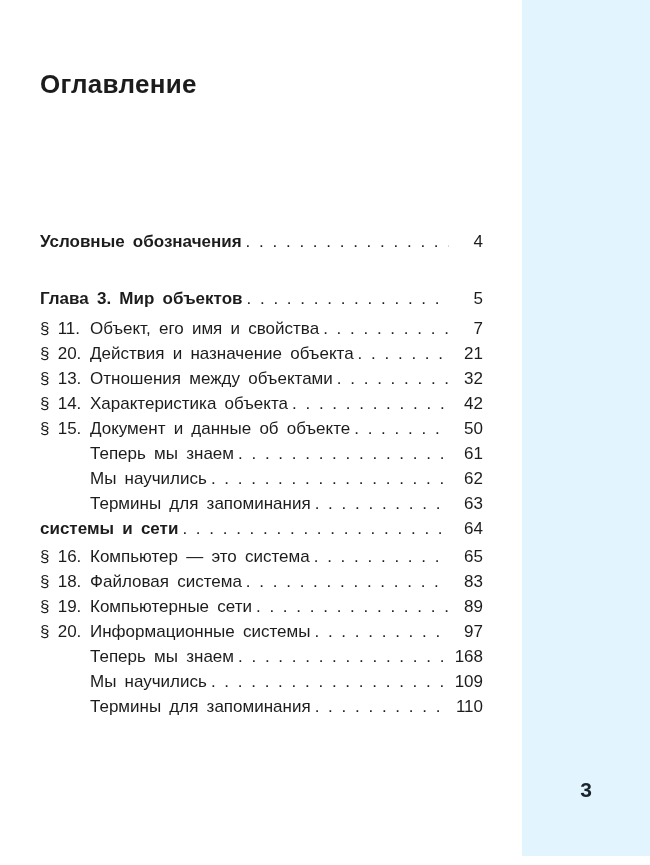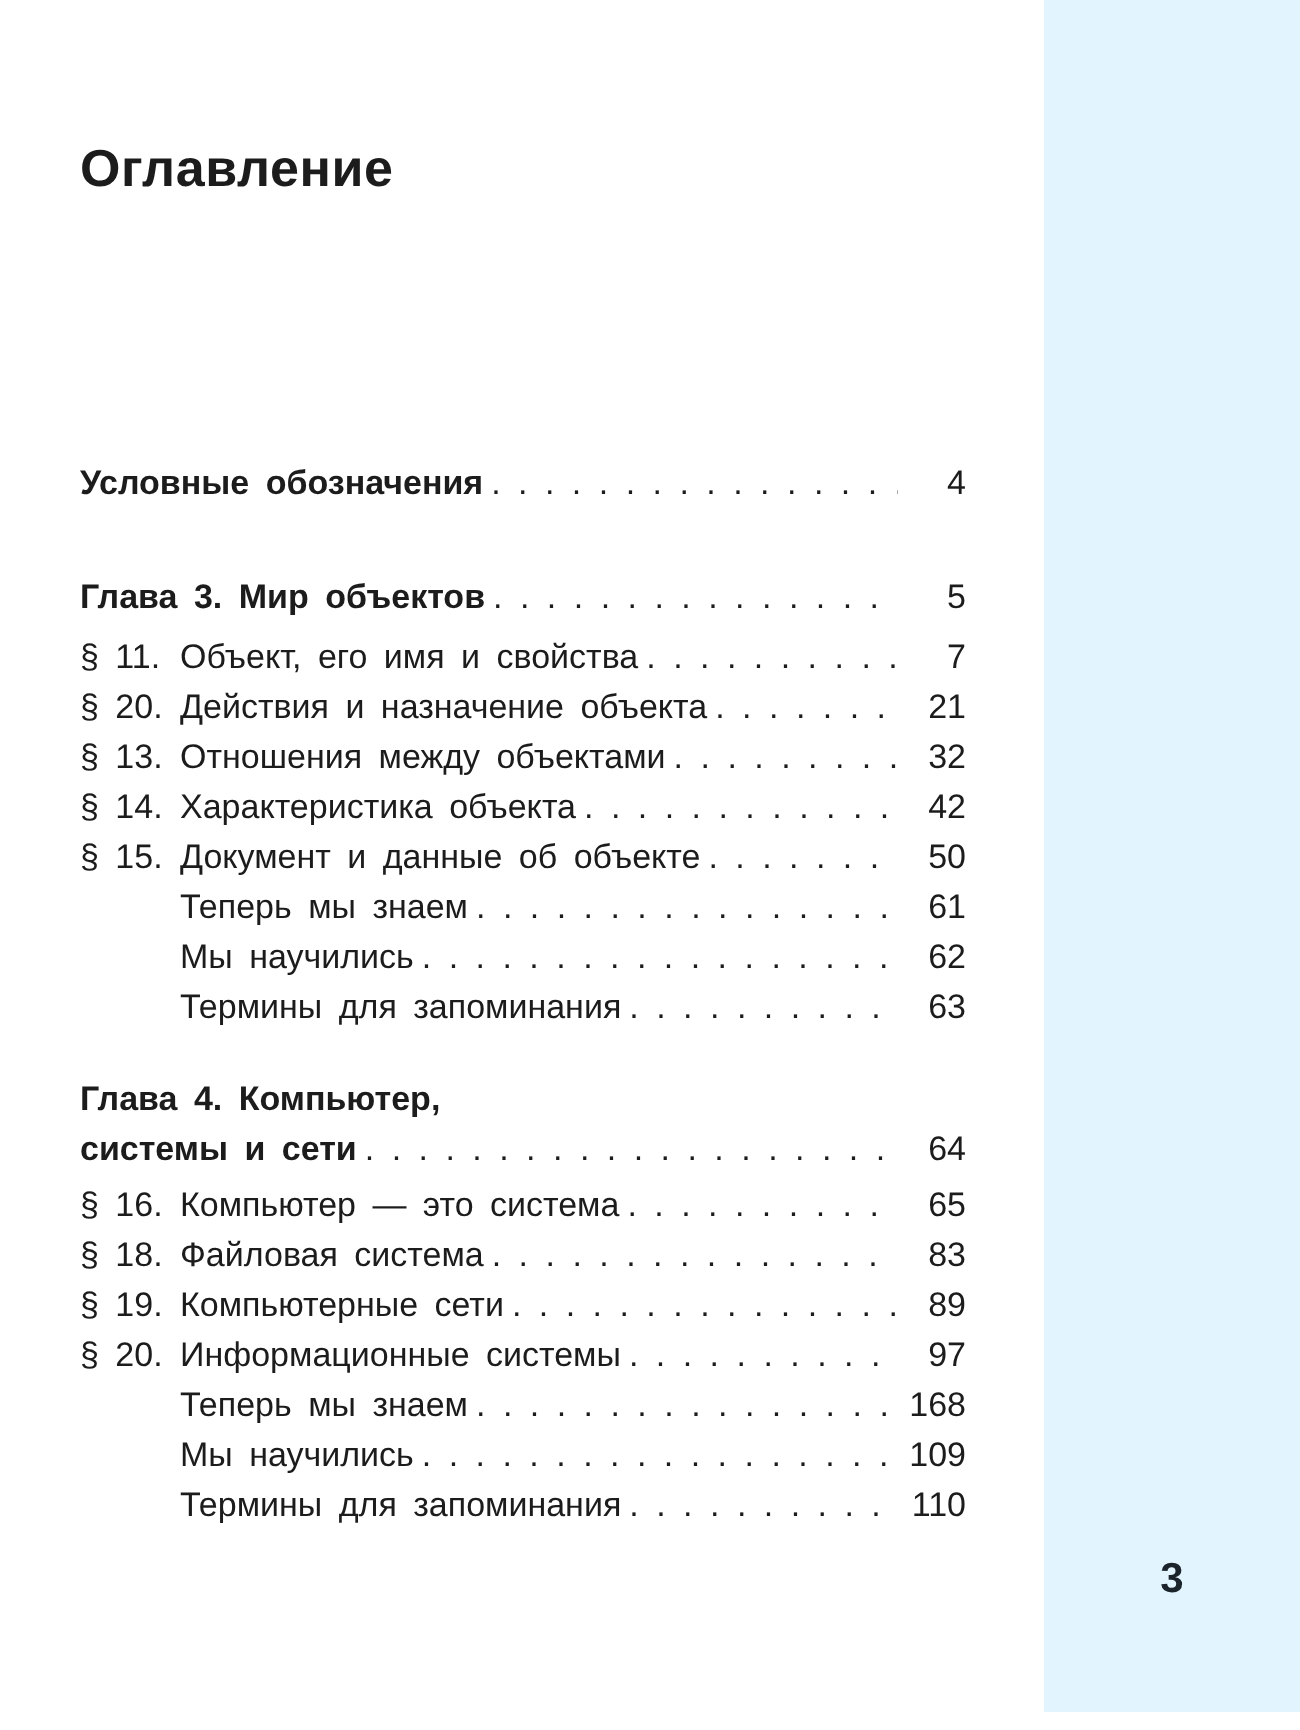--- a/index.html
+++ b/index.html
@@ -150,23 +150,20 @@
         <span class="leader"></span>
         <span class="pageno">62</span>
       </div>
 
       <div class="row indent2">
         <span class="label">Термины для запоминания</span>
         <span class="leader"></span>
         <span class="pageno">63</span>
       </div>
 
-      <div class="row chapter gap-chapter4">
-        <span class="label">Глава 4. Компьютер,</span>
-      </div>
       <div class="row chapter">
         <span class="label">системы и сети</span>
         <span class="leader"></span>
         <span class="pageno">64</span>
       </div>
 
       <div class="row gap-sections2">
         <span class="num">§ 16.</span>
         <span class="label">Компьютер — это система</span>
         <span class="leader"></span>

